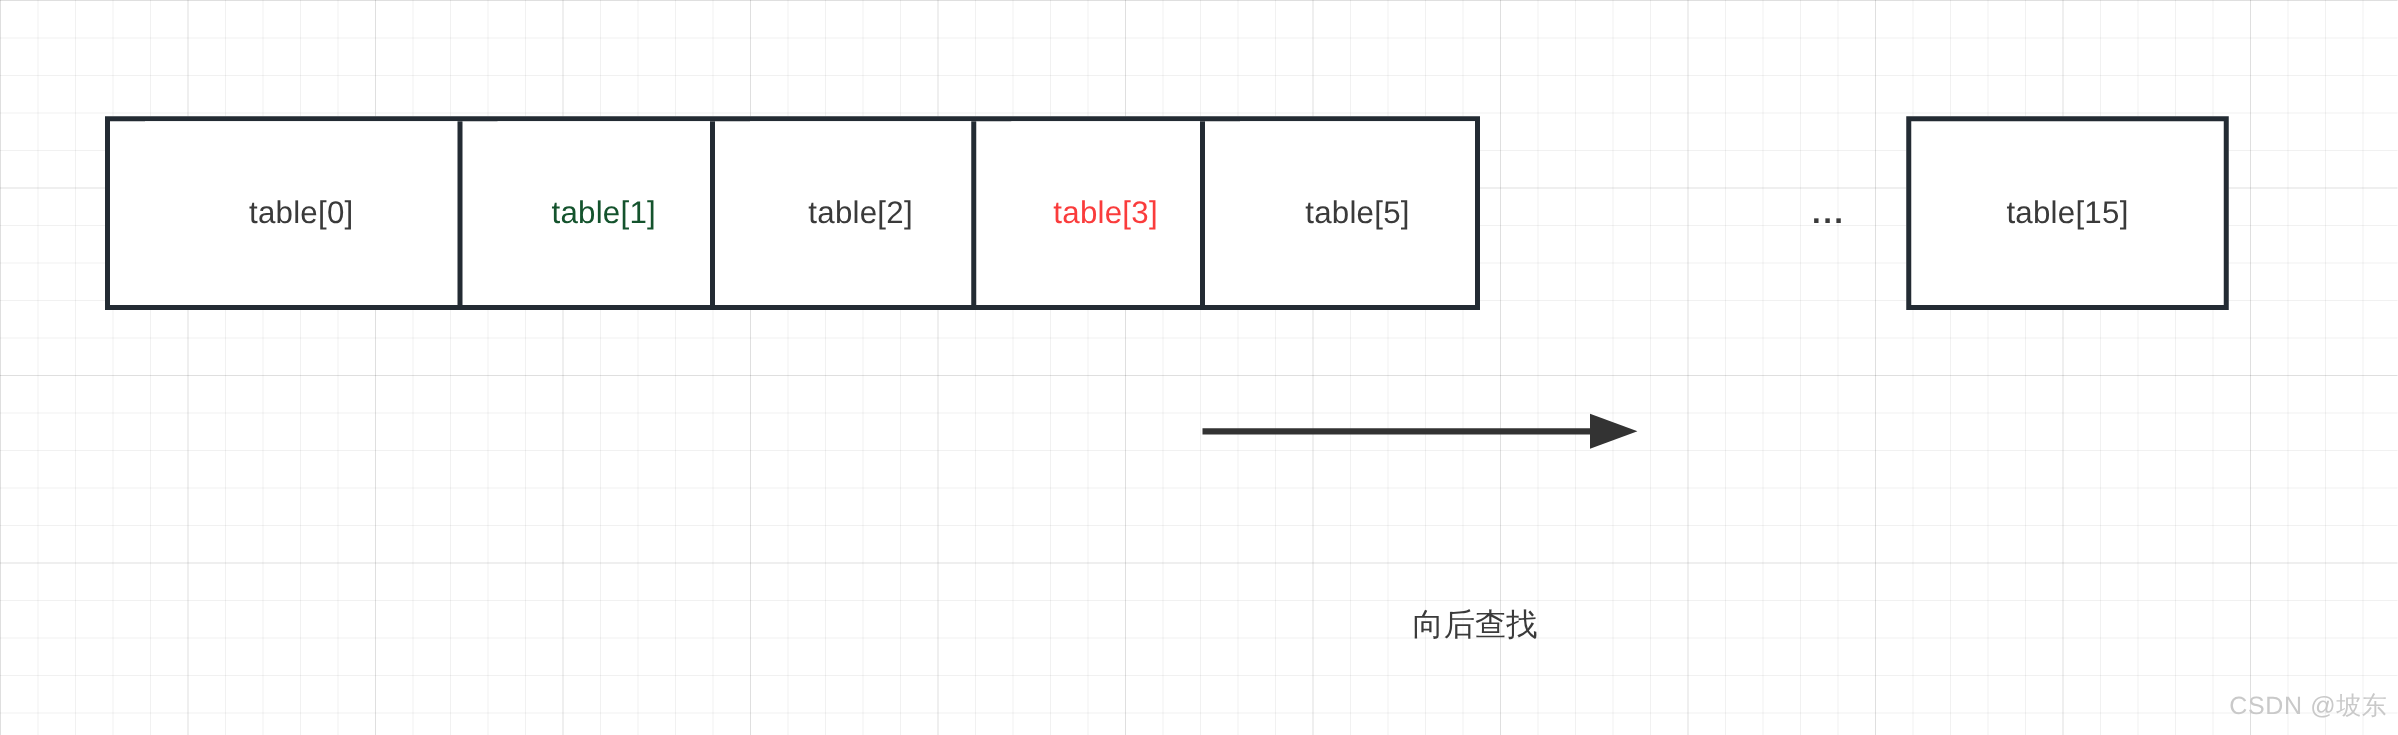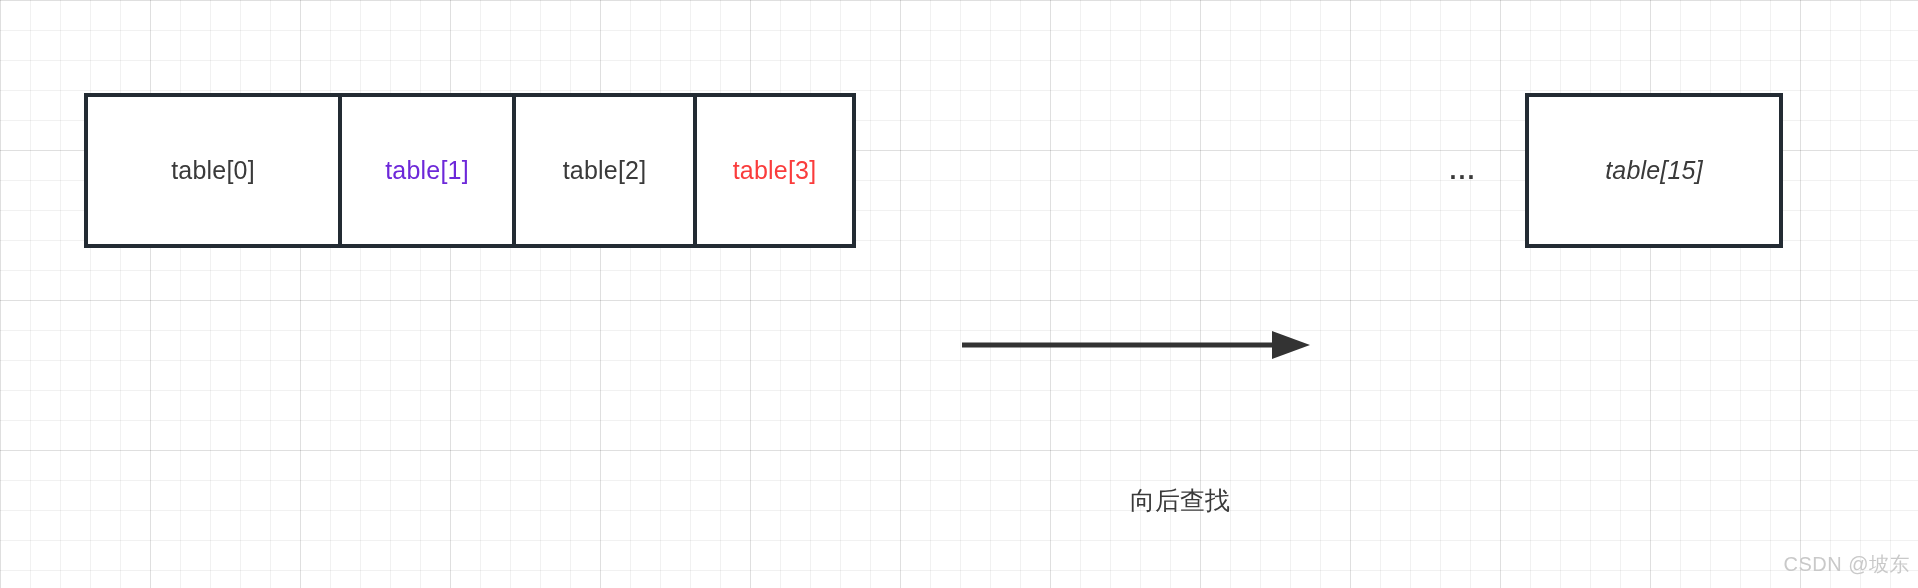--- a/index.html
+++ b/index.html
@@ -47,20 +47,21 @@
   }
   .slot {
     position: relative;
     box-sizing: border-box;
     height: 100%;
     display: flex;
     align-items: center;
     justify-content: center;
     border-right: 4px solid #232b33;
     background: #ffffff;
+    margin-left: 28px;
   }
   .slot:last-child { border-right: none; }
   .slot-label {
     font-size: 25px;
     line-height: 1;
     color: #3a3a3a;
     white-space: nowrap;
     letter-spacing: 0.2px;
   }
 
@@ -84,21 +85,20 @@
     left: 1525px;
     top: 93px;
     width: 258px;
     height: 155px;
     box-sizing: border-box;
     border: 4px solid #232b33;
     background: #ffffff;
     display: flex;
     align-items: center;
     justify-content: center;
-    font-style: italic;
   }
 
   
   #arrow {
     position: absolute;
     left: 960px;
     top: 325px;
     width: 350px;
     height: 40px;
   }
@@ -129,27 +129,30 @@
 </head>
 <body>
 
 <div id="canvas">
 
   <div id="slot-row">
     <div class="slot" style="width:254px">
       <span class="slot-label">table[0]</span>
     </div>
     <div class="slot" style="width:174px">
-      <span class="slot-label" style="color:#6d28d9">table[1]</span>
+      <span class="slot-label" style="color:#14532d">table[1]</span>
     </div>
     <div class="slot" style="width:181px">
       <span class="slot-label">table[2]</span>
     </div>
     <div class="slot" style="width:155px">
       <span class="slot-label" style="color:#fa3c3c">table[3]</span>
+    </div>
+    <div class="slot" style="width:188px">
+      <span class="slot-label">table[5]</span>
     </div>
   </div>
 
   <div id="ellipsis">...</div>
 
   <div id="last-slot">
     <span class="slot-label">table[15]</span>
   </div>
 
   <svg id="arrow" viewBox="0 0 350 40">

